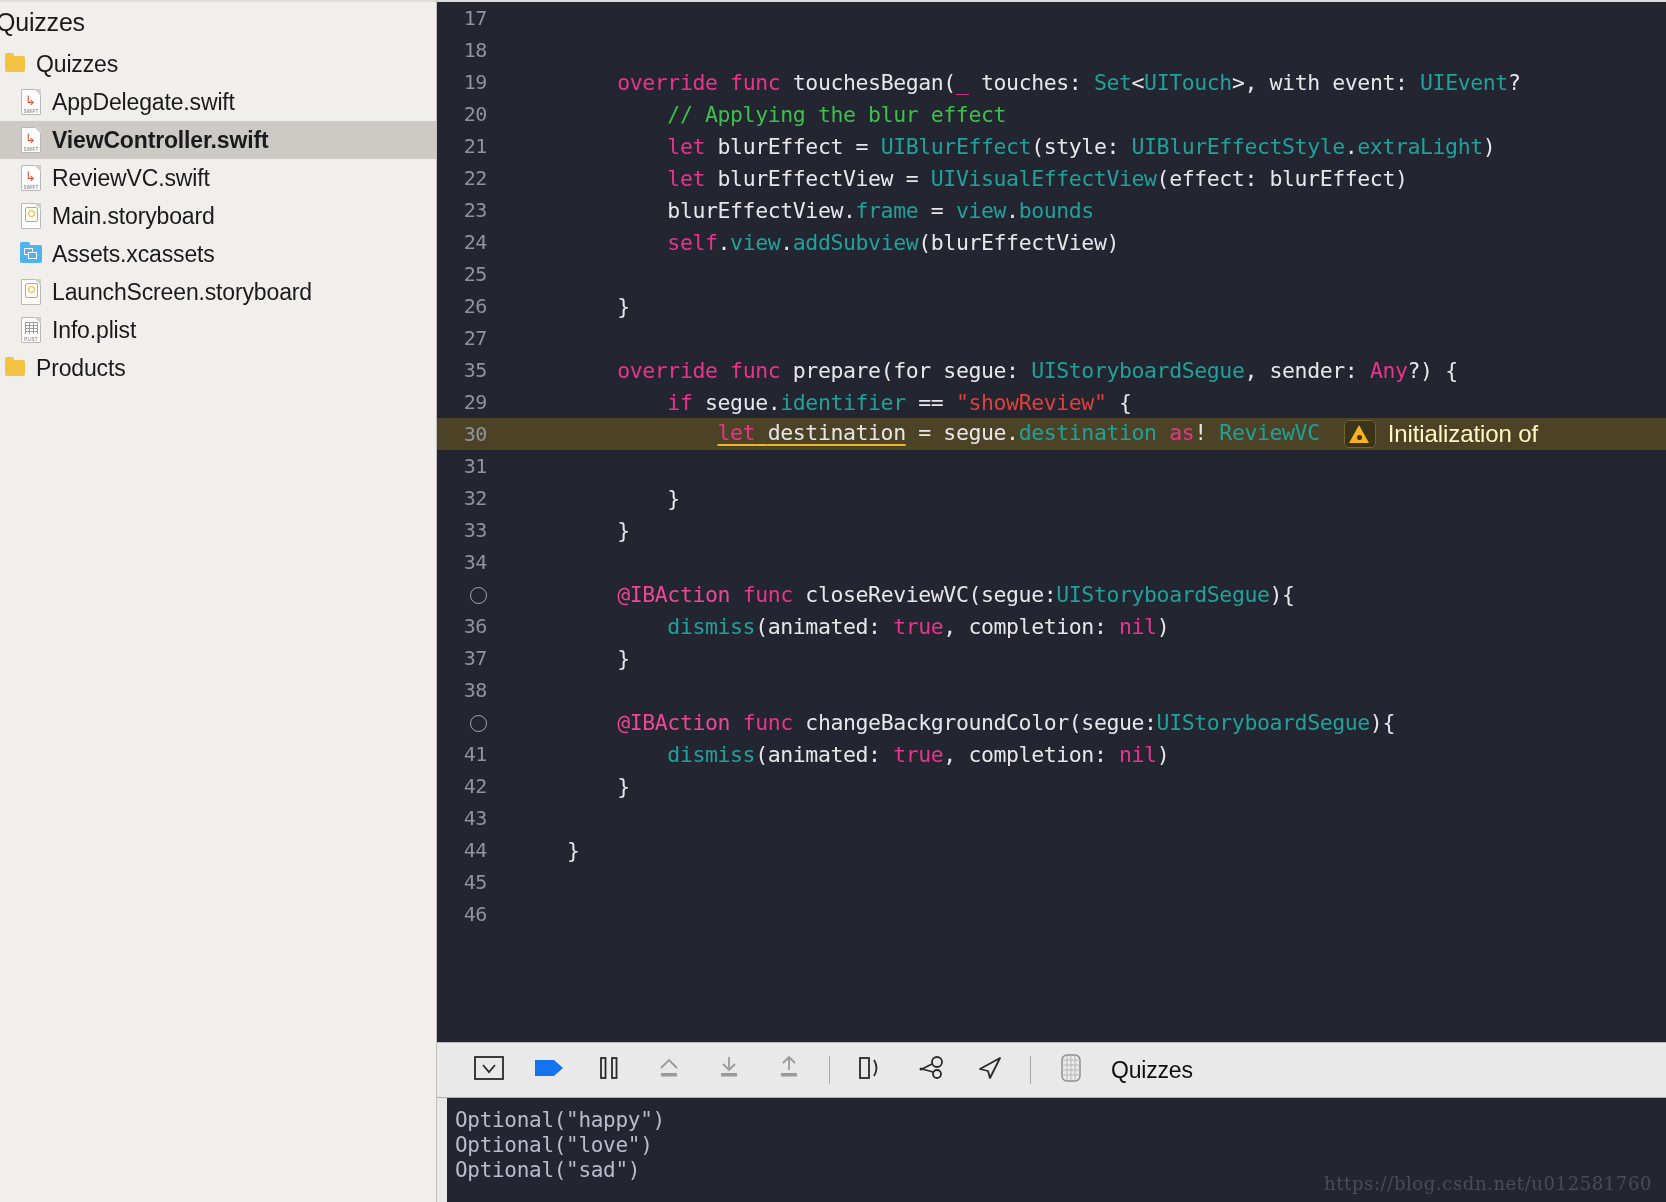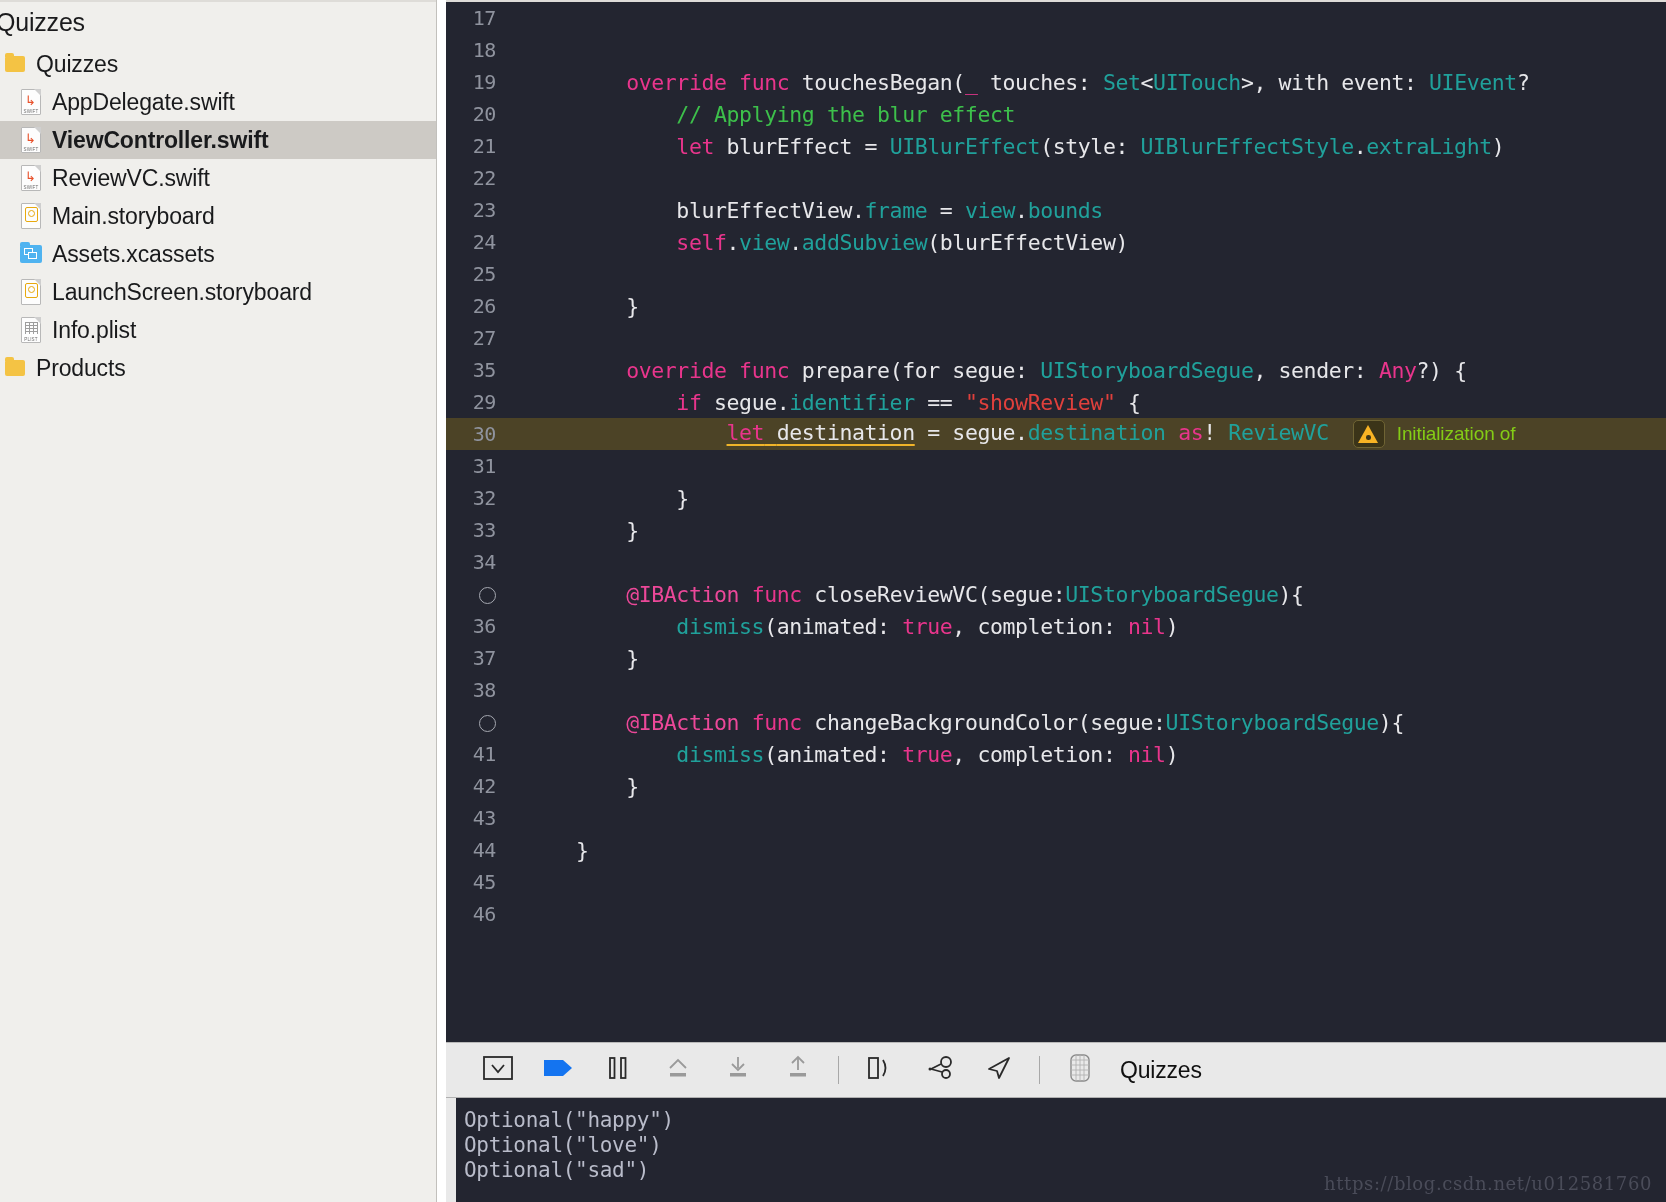--- a/index.html
+++ b/index.html
@@ -7,21 +7,20 @@
     width: 1666px; height: 1202px;
     overflow: hidden;
     background: #ffffff;
     font-family: "Liberation Sans", sans-serif;
   }
   #app {
     position: relative;
     width: 1666px; height: 1202px;
     display: flex;
     overflow: hidden;
-    gap: 9px;
   }
 
   
   #navigator {
     width: 437px;
     height: 1202px;
     background: #f0efec;
     box-sizing: border-box;
     border-right: 1px solid #c2c0bc;
     position: relative;
@@ -245,23 +244,23 @@
     border-right: 10.5px solid transparent;
     border-bottom: 18px solid #f8b324;
   }
   .warn-tri:after {
     content: "";
     position: absolute; left: 12.5px; top: 14px;
     width: 4.5px; height: 4.5px; border-radius: 50%;
     background: #3b3418;
   }
   .warn-msg {
-    color: #84cc16;
+    color: #fef9c3;
     font-family: "Liberation Sans", sans-serif;
-    font-size: 19px;
+    font-size: 24px;
     letter-spacing: -0.1px;
   }
 
   
   #debug-bar {
     flex: 0 0 56px;
     height: 56px;
     background: #e9e9e9;
     border-top: 1px solid #b9b9b9;
     border-bottom: 1px solid #b0b0b0;
@@ -405,21 +404,21 @@
   <div id="editor-area">
     <div class="editor-topline"></div>
 
     <div id="code-scroll">
       <div id="code-lines">
           <div class="code-line"><div class="gutter">17</div><div class="code-text"></div></div>
           <div class="code-line"><div class="gutter">18</div><div class="code-text"></div></div>
           <div class="code-line"><div class="gutter">19</div><div class="code-text"><span class="p">    </span><span class="k">override</span><span class="p"> </span><span class="k">func</span><span class="p"> touchesBegan(</span><span class="k">_</span><span class="p"> touches: </span><span class="t">Set</span><span class="p">&lt;</span><span class="t">UITouch</span><span class="p">&gt;, with event: </span><span class="t">UIEvent</span><span class="p">?</span></div></div>
           <div class="code-line"><div class="gutter">20</div><div class="code-text"><span class="p">        </span><span class="c">// Applying the blur effect</span></div></div>
           <div class="code-line"><div class="gutter">21</div><div class="code-text"><span class="p">        </span><span class="k">let</span><span class="p"> blurEffect = </span><span class="t">UIBlurEffect</span><span class="p">(style: </span><span class="t">UIBlurEffectStyle</span><span class="p">.</span><span class="t">extraLight</span><span class="p">)</span></div></div>
-          <div class="code-line"><div class="gutter">22</div></div>
+          <div class="code-line"><div class="gutter">22</div><div class="code-text"><span class="p">        </span><span class="k">let</span><span class="p"> blurEffectView = </span><span class="t">UIVisualEffectView</span><span class="p">(effect: blurEffect)</span></div></div>
           <div class="code-line"><div class="gutter">23</div><div class="code-text"><span class="p">        blurEffectView.</span><span class="t">frame</span><span class="p"> = </span><span class="t">view</span><span class="p">.</span><span class="t">bounds</span></div></div>
           <div class="code-line"><div class="gutter">24</div><div class="code-text"><span class="p">        </span><span class="k">self</span><span class="p">.</span><span class="t">view</span><span class="p">.</span><span class="t">addSubview</span><span class="p">(blurEffectView)</span></div></div>
           <div class="code-line"><div class="gutter">25</div><div class="code-text"></div></div>
           <div class="code-line"><div class="gutter">26</div><div class="code-text"><span class="p">    }</span></div></div>
           <div class="code-line"><div class="gutter">27</div><div class="code-text"></div></div>
           <div class="code-line"><div class="gutter">35</div><div class="code-text"><span class="p">    </span><span class="k">override</span><span class="p"> </span><span class="k">func</span><span class="p"> prepare(for segue: </span><span class="t">UIStoryboardSegue</span><span class="p">, sender: </span><span class="k">Any</span><span class="p">?) {</span></div></div>
           <div class="code-line"><div class="gutter">29</div><div class="code-text"><span class="p">        </span><span class="k">if</span><span class="p"> segue.</span><span class="t">identifier</span><span class="p"> == </span><span class="s">"showReview"</span><span class="p"> {</span></div></div>
           <div class="code-line warn"><div class="gutter">30</div><div class="code-text"><span class="p">            </span><span class="k uline">let</span><span class="p uline"> </span><span class="p uline">destination</span><span class="p"> = segue.</span><span class="t">destination</span><span class="p"> </span><span class="k">as</span><span class="p">! </span><span class="t">ReviewVC</span><span class="warn-badge"><span class="warn-tri"></span><span class="warn-msg">Initialization of</span></span></div></div>
           <div class="code-line"><div class="gutter">31</div><div class="code-text"></div></div>
           <div class="code-line"><div class="gutter">32</div><div class="code-text"><span class="p">        }</span></div></div>

